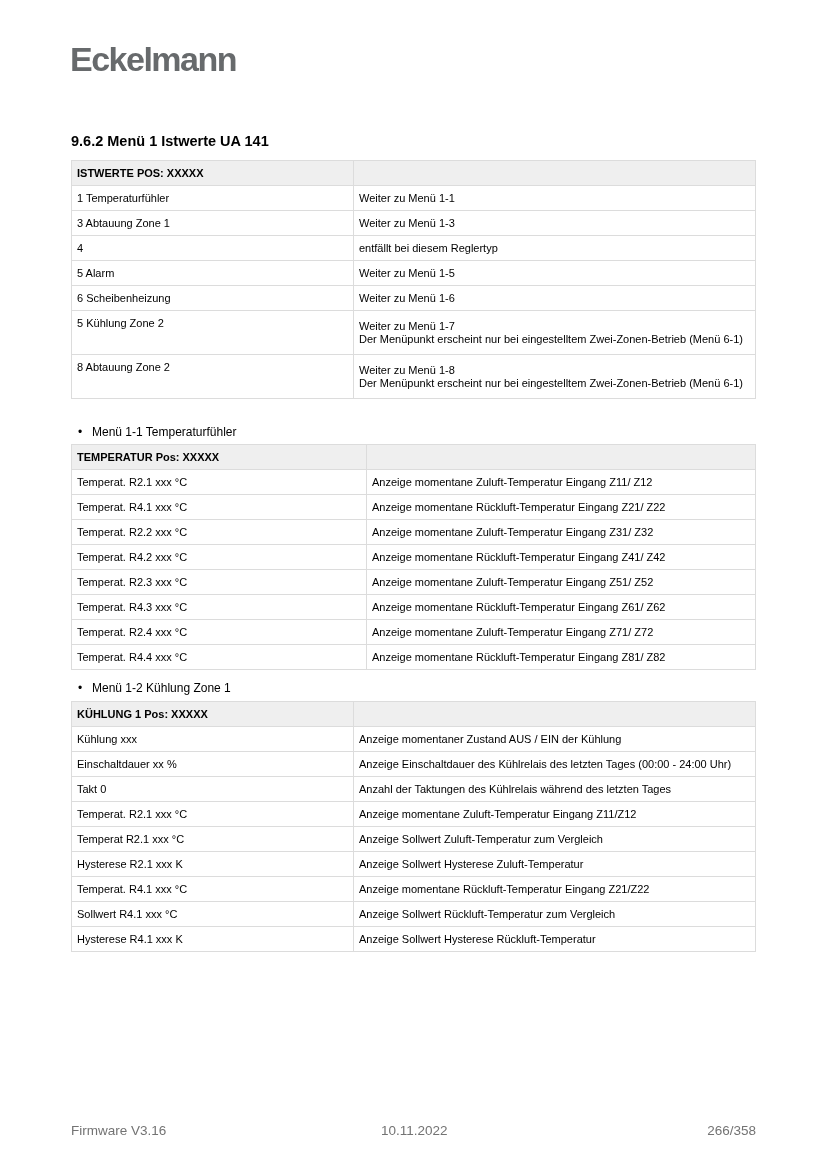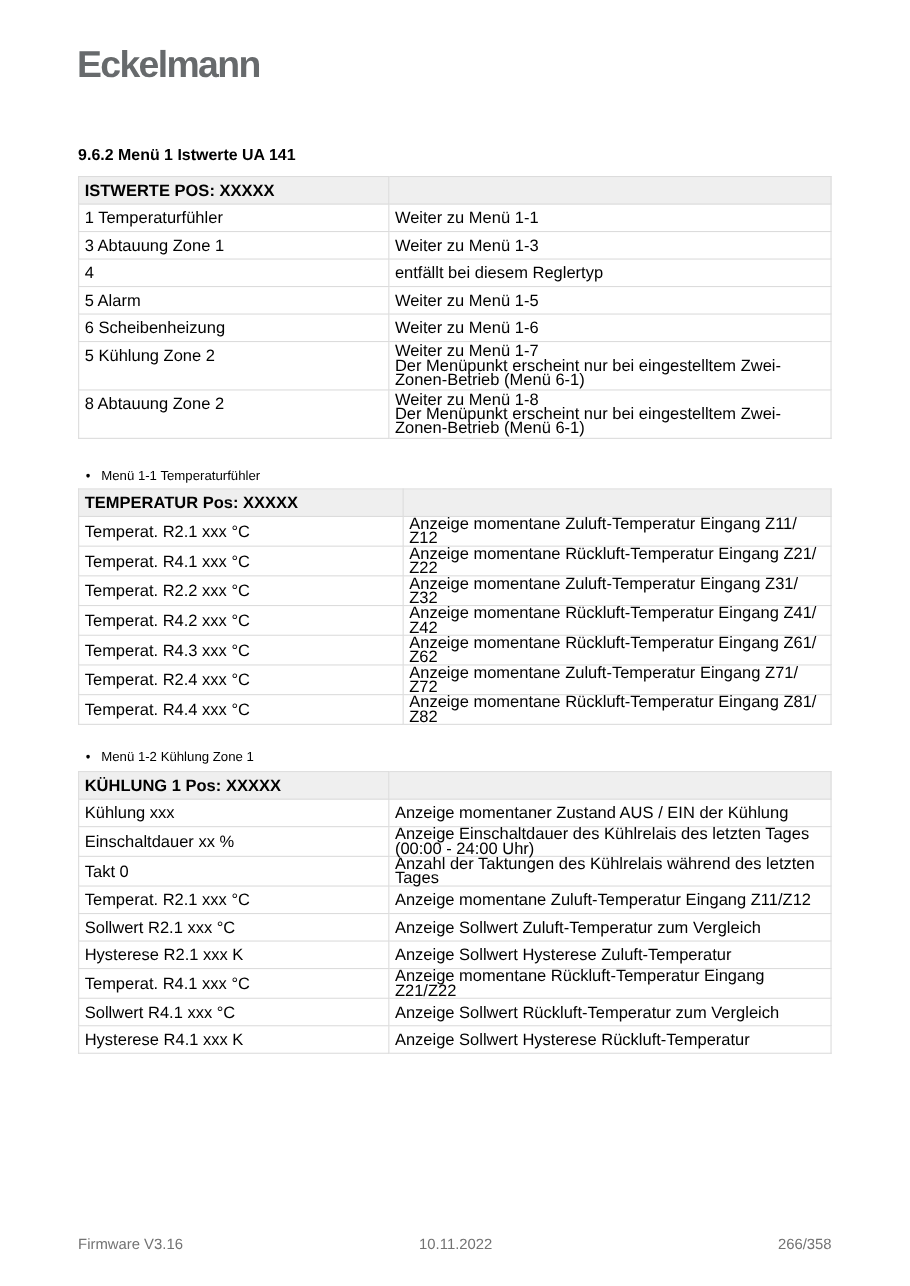--- a/index.html
+++ b/index.html
@@ -1,19 +1,19 @@
 <!DOCTYPE html>
 <html><head>
 <meta charset="utf-8">
 <style>
   html, body { margin:0; padding:0; background:#ffffff; }
   body { width:827px; height:1169px; position:relative; font-family:"Liberation Sans", sans-serif; color:#000; overflow:hidden; }
   .logo { position:absolute; left:70px; top:40px; font-family:"Liberation Sans", sans-serif; font-weight:bold; font-size:34px; letter-spacing:-1.5px; color:#676a6c; }
   .section-title { position:absolute; left:71px; top:133px; font-size:14.5px; font-weight:bold; color:#000; }
-  table.grid { position:absolute; left:71px; width:685px; border-collapse:collapse; table-layout:fixed; font-size:15px; }
+  table.grid { position:absolute; left:71px; width:685px; border-collapse:collapse; table-layout:fixed; font-size:11px; }
   table.grid td { border:1px solid #dcdcdc; padding:0 5px; vertical-align:middle; height:24px; line-height:13px; }
   table.grid tr.hdr td { background:#efefef; font-weight:bold; }
   table.grid td.tall { height:37px; }
   .sub { position:absolute; left:78px; font-size:12px; color:#000; }
   .sub .bullet { display:inline-block; width:14px; }
   .footer { position:absolute; top:1123px; font-size:13.5px; color:#737373; }
 </style>
 </head>
 <body>
 
@@ -92,20 +92,24 @@
   </tr>
   <tr>
     <td>Temperat. R2.2 xxx °C</td>
     <td>Anzeige momentane Zuluft-Temperatur Eingang Z31/ Z32</td>
   </tr>
   <tr>
     <td>Temperat. R4.2 xxx °C</td>
     <td>Anzeige momentane Rückluft-Temperatur Eingang Z41/ Z42</td>
   </tr>
   <tr>
+    <td>Temperat. R2.3 xxx °C</td>
+    <td>Anzeige momentane Zuluft-Temperatur Eingang Z51/ Z52</td>
+  </tr>
+  <tr>
     <td>Temperat. R4.3 xxx °C</td>
     <td>Anzeige momentane Rückluft-Temperatur Eingang Z61/ Z62</td>
   </tr>
   <tr>
     <td>Temperat. R2.4 xxx °C</td>
     <td>Anzeige momentane Zuluft-Temperatur Eingang Z71/ Z72</td>
   </tr>
   <tr>
     <td>Temperat. R4.4 xxx °C</td>
     <td>Anzeige momentane Rückluft-Temperatur Eingang Z81/ Z82</td>
@@ -137,21 +141,21 @@
   </tr>
   <tr>
     <td>Takt 0</td>
     <td>Anzahl der Taktungen des Kühlrelais während des letzten Tages</td>
   </tr>
   <tr>
     <td>Temperat. R2.1 xxx °C</td>
     <td>Anzeige momentane Zuluft-Temperatur Eingang Z11/Z12</td>
   </tr>
   <tr>
-    <td>Sollwert R2.1 xxx °C</td>
+    <td>Temperat R2.1 xxx °C</td>
     <td>Anzeige Sollwert Zuluft-Temperatur zum Vergleich</td>
   </tr>
   <tr>
     <td>Hysterese R2.1 xxx K</td>
     <td>Anzeige Sollwert Hysterese Zuluft-Temperatur</td>
   </tr>
   <tr>
     <td>Temperat. R4.1 xxx °C</td>
     <td>Anzeige momentane Rückluft-Temperatur Eingang Z21/Z22</td>
   </tr>

